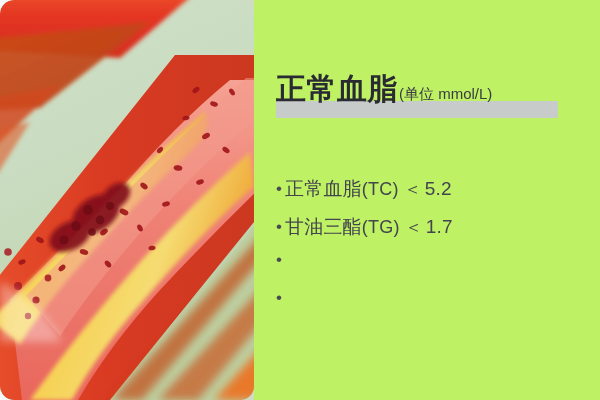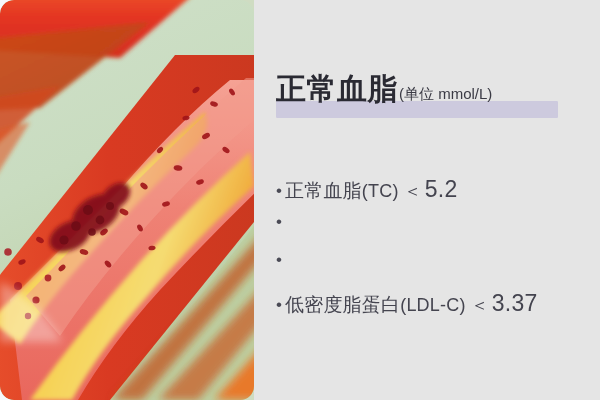--- a/index.html
+++ b/index.html
@@ -39,21 +39,21 @@
     height: 400px;
   }
 
   
   #content {
     position: absolute;
     left: 254px;
     top: 0;
     width: 346px;
     height: 400px;
-    background: #e5e5e5;
+    background: #bef264;
   }
 
   
   #title-block {
     position: absolute;
     left: 22px;
     top: 74px;
     white-space: nowrap;
   }
   .title-hl {
@@ -115,21 +115,21 @@
     letter-spacing: .2px;
   }
   .bullet-text .paren {
     font-size: 18px;
   }
   .bullet-text .cmp {
     margin: 0 3px 0 5px;
     font-size: 18px;
   }
   .bullet-text .val {
-    font-size: 23px;
+    font-size: 19px;
   }
 </style>
 </head>
 <body>
 
 <div id="card">
 
   <div id="illustration">
     <svg viewBox="0 0 254 400" preserveAspectRatio="none">
       <defs>
@@ -263,26 +263,26 @@
 
     <div id="bullets">
 
       <div class="bullet-row">
         <span class="bullet-dot">•</span>
         <span class="bullet-text"><span>正常血脂</span><span class="paren">(TC)</span><span class="cmp">＜</span><span class="val">5.2</span></span>
       </div>
 
       <div class="bullet-row">
         <span class="bullet-dot">•</span>
-      </div>
-
-      <div class="bullet-row">
-        <span class="bullet-dot">•</span>
-      </div>
-
-      <div class="bullet-row">
-        <span class="bullet-dot">•</span>
-        <span class="bullet-text"><span>低密度脂蛋白</span><span class="paren">(LDL-C)</span><span class="cmp">＜</span><span class="val">3.37</span></span>
+        <span class="bullet-text"><span>甘油三酯</span><span class="paren">(TG)</span><span class="cmp">＜</span><span class="val">1.7</span></span>
+      </div>
+
+      <div class="bullet-row">
+        <span class="bullet-dot">•</span>
+      </div>
+
+      <div class="bullet-row">
+        <span class="bullet-dot">•</span>
       </div>
 
     </div>
   </div>
 </div>
 
 </body></html>

